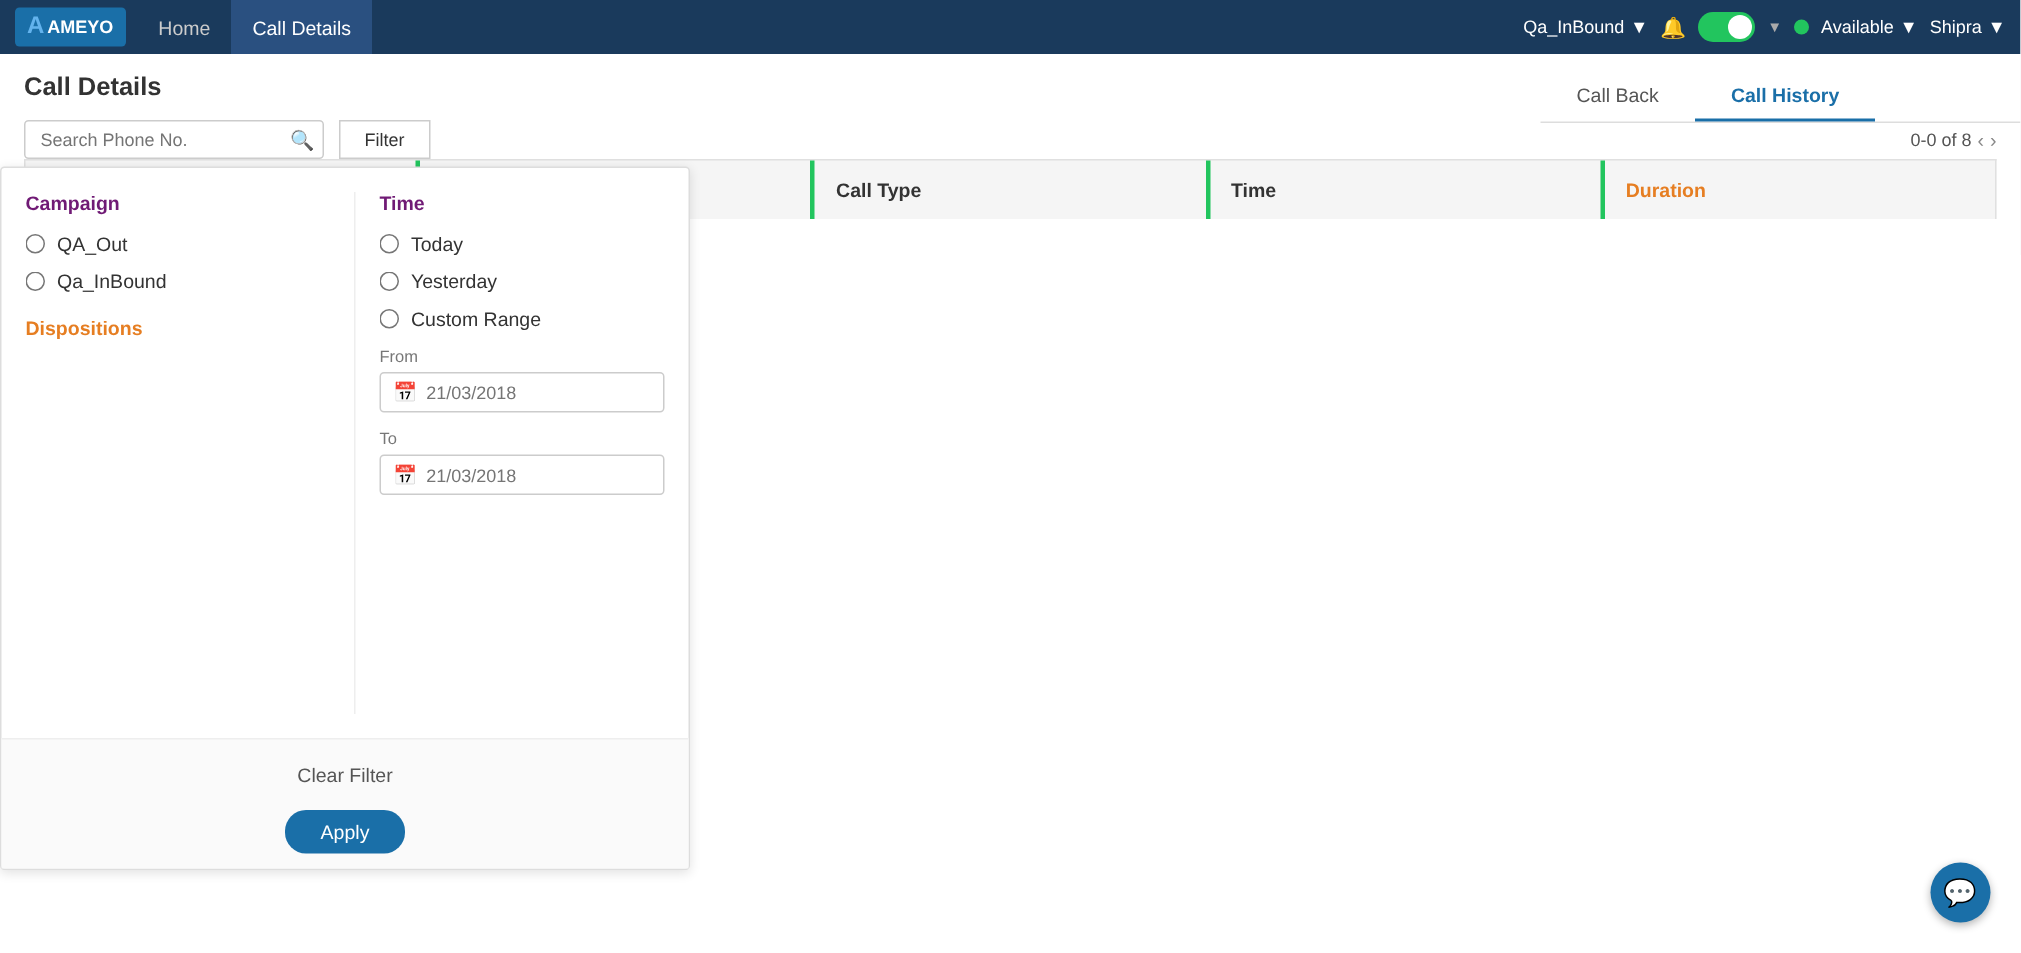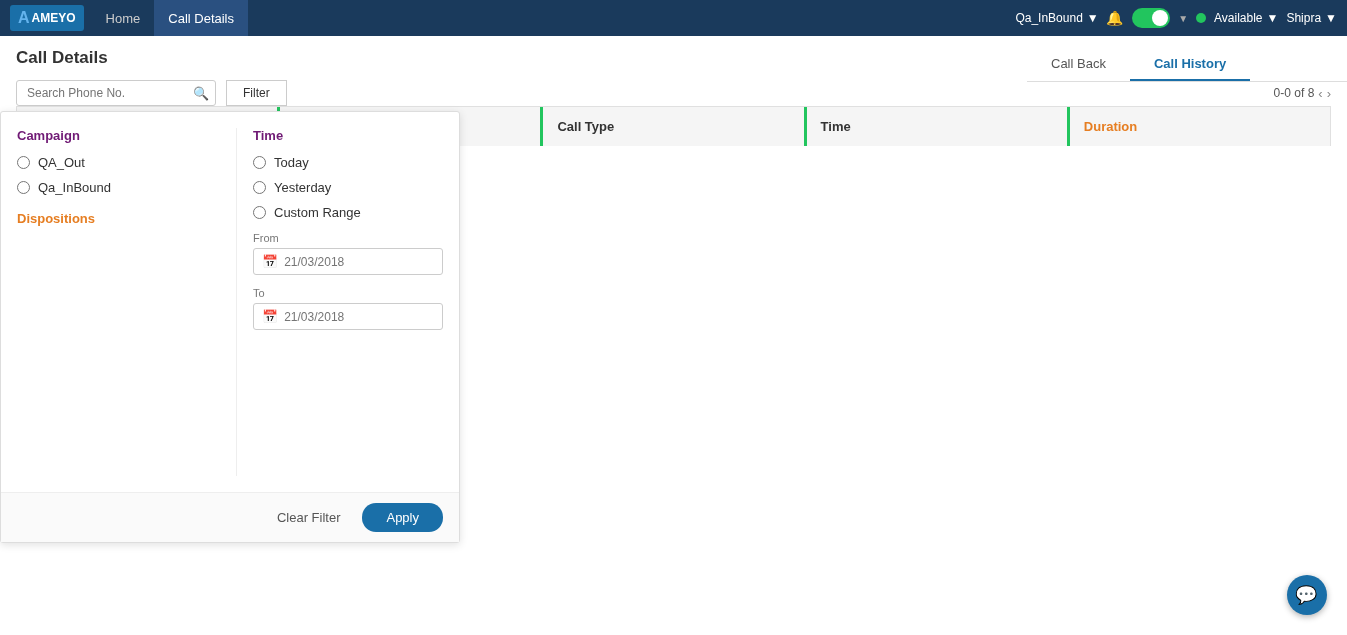--- a/index.html
+++ b/index.html
@@ -271,20 +271,21 @@
     }
     .cal-icon { color: #888; font-size: 13px; }
     .filter-footer {
       display: flex;
       justify-content: flex-end;
       align-items: center;
       gap: 10px;
       padding: 10px 16px;
       border-top: 1px solid #eee;
       background: #fafafa;
+      flex-direction: column;
     }
     .clear-filter-btn {
       background: none;
       border: none;
       color: #555;
       font-size: 13px;
       cursor: pointer;
       padding: 6px 12px;
     }
     .apply-btn {

